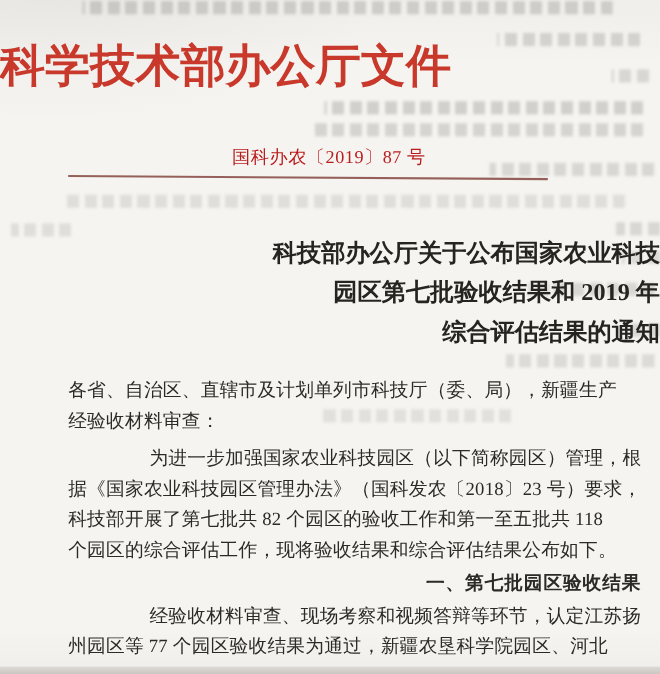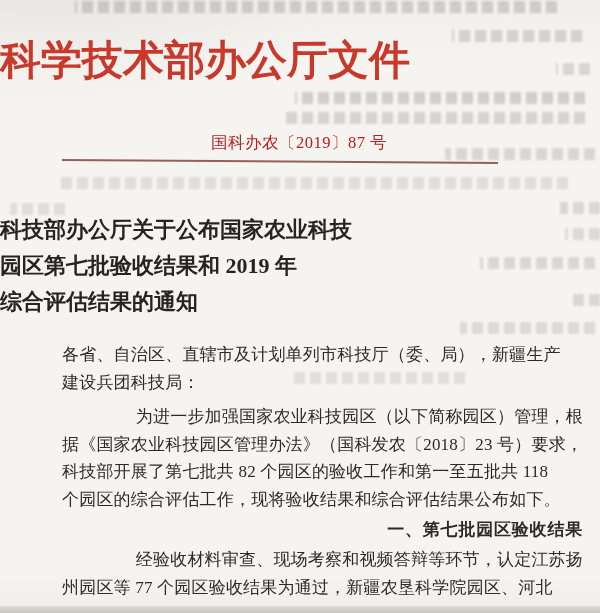--- a/index.html
+++ b/index.html
@@ -22,21 +22,21 @@
   }
   .doc-number{
     position:absolute;top:132px;left:16px;width:566px;text-align:center;
     font-size:16.5px;color:#b91c1c;letter-spacing:0.5px;white-space:nowrap;
   }
   .red-rule{
     position:absolute;left:62px;top:159px;width:436px;height:2px;
     background:#96605a;transform:rotate(0.38deg);transform-origin:left center;
   }
   .doc-title{
-    position:absolute;top:212px;left:0;width:600px;text-align:left;
+    position:absolute;top:212px;left:0;width:600px;text-align:right;
     font-size:22px;font-weight:bold;color:#262420;line-height:36px;
   }
   .doc-title div{white-space:nowrap;}
   .body-text{position:absolute;left:0;top:0;width:600px;}
   .line{
     position:absolute;left:62px;width:486px;
     font-size:17px;color:#2d2a26;white-space:nowrap;letter-spacing:0.2px;
   }
   .line.indent{padding-left:35px;text-align:right;}
   .line.bold{font-weight:bold;letter-spacing:0.8px;}
@@ -78,21 +78,21 @@
 <div class="red-rule"></div>
 
 <div class="doc-title">
   <div>科技部办公厅关于公布国家农业科技</div>
   <div>园区第七批验收结果和 2019 年</div>
   <div>综合评估结果的通知</div>
 </div>
 
 <div class="body-text">
   <div class="line" style="top:343px;">各省、自治区、直辖市及计划单列市科技厅（委、局），新疆生产</div>
-  <div class="line" style="top:371px;">建设兵团科技局：</div>
+  <div class="line" style="top:371px;">经验收材料审查：</div>
   <div class="line indent" style="top:405px;">为进一步加强国家农业科技园区（以下简称园区）管理，根</div>
   <div class="line" style="top:433px;">据《国家农业科技园区管理办法》（国科发农〔2018〕23 号）要求，</div>
   <div class="line" style="top:460px;">科技部开展了第七批共 82 个园区的验收工作和第一至五批共 118</div>
   <div class="line" style="top:488px;">个园区的综合评估工作，现将验收结果和综合评估结果公布如下。</div>
   <div class="line indent bold" style="top:518px;">一、第七批园区验收结果</div>
   <div class="line indent" style="top:548px;">经验收材料审查、现场考察和视频答辩等环节，认定江苏扬</div>
   <div class="line" style="top:576px;">州园区等 77 个园区验收结果为通过，新疆农垦科学院园区、河北</div>
 </div>
 
 <div class="bottom-edge"></div>

